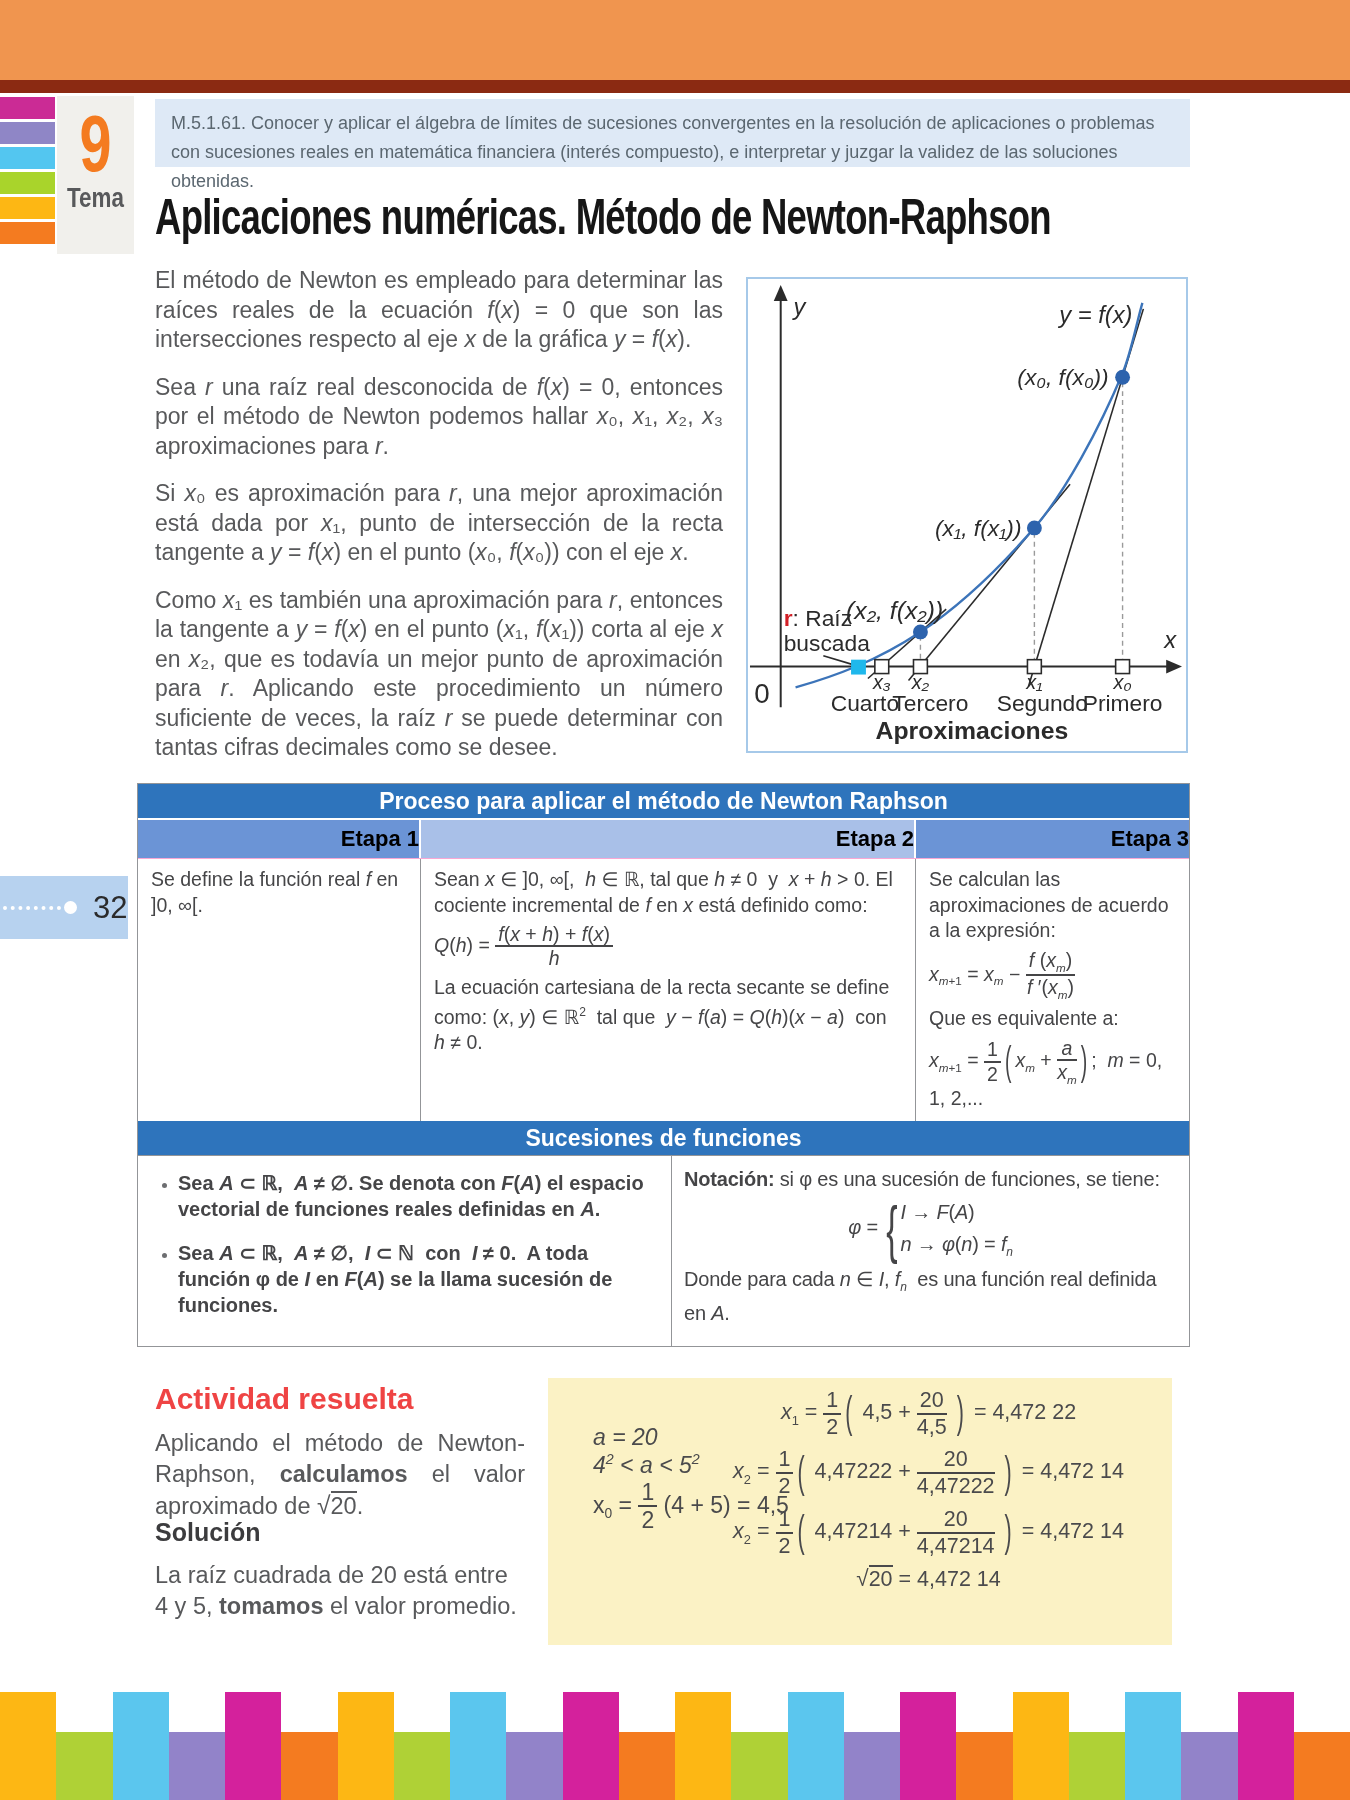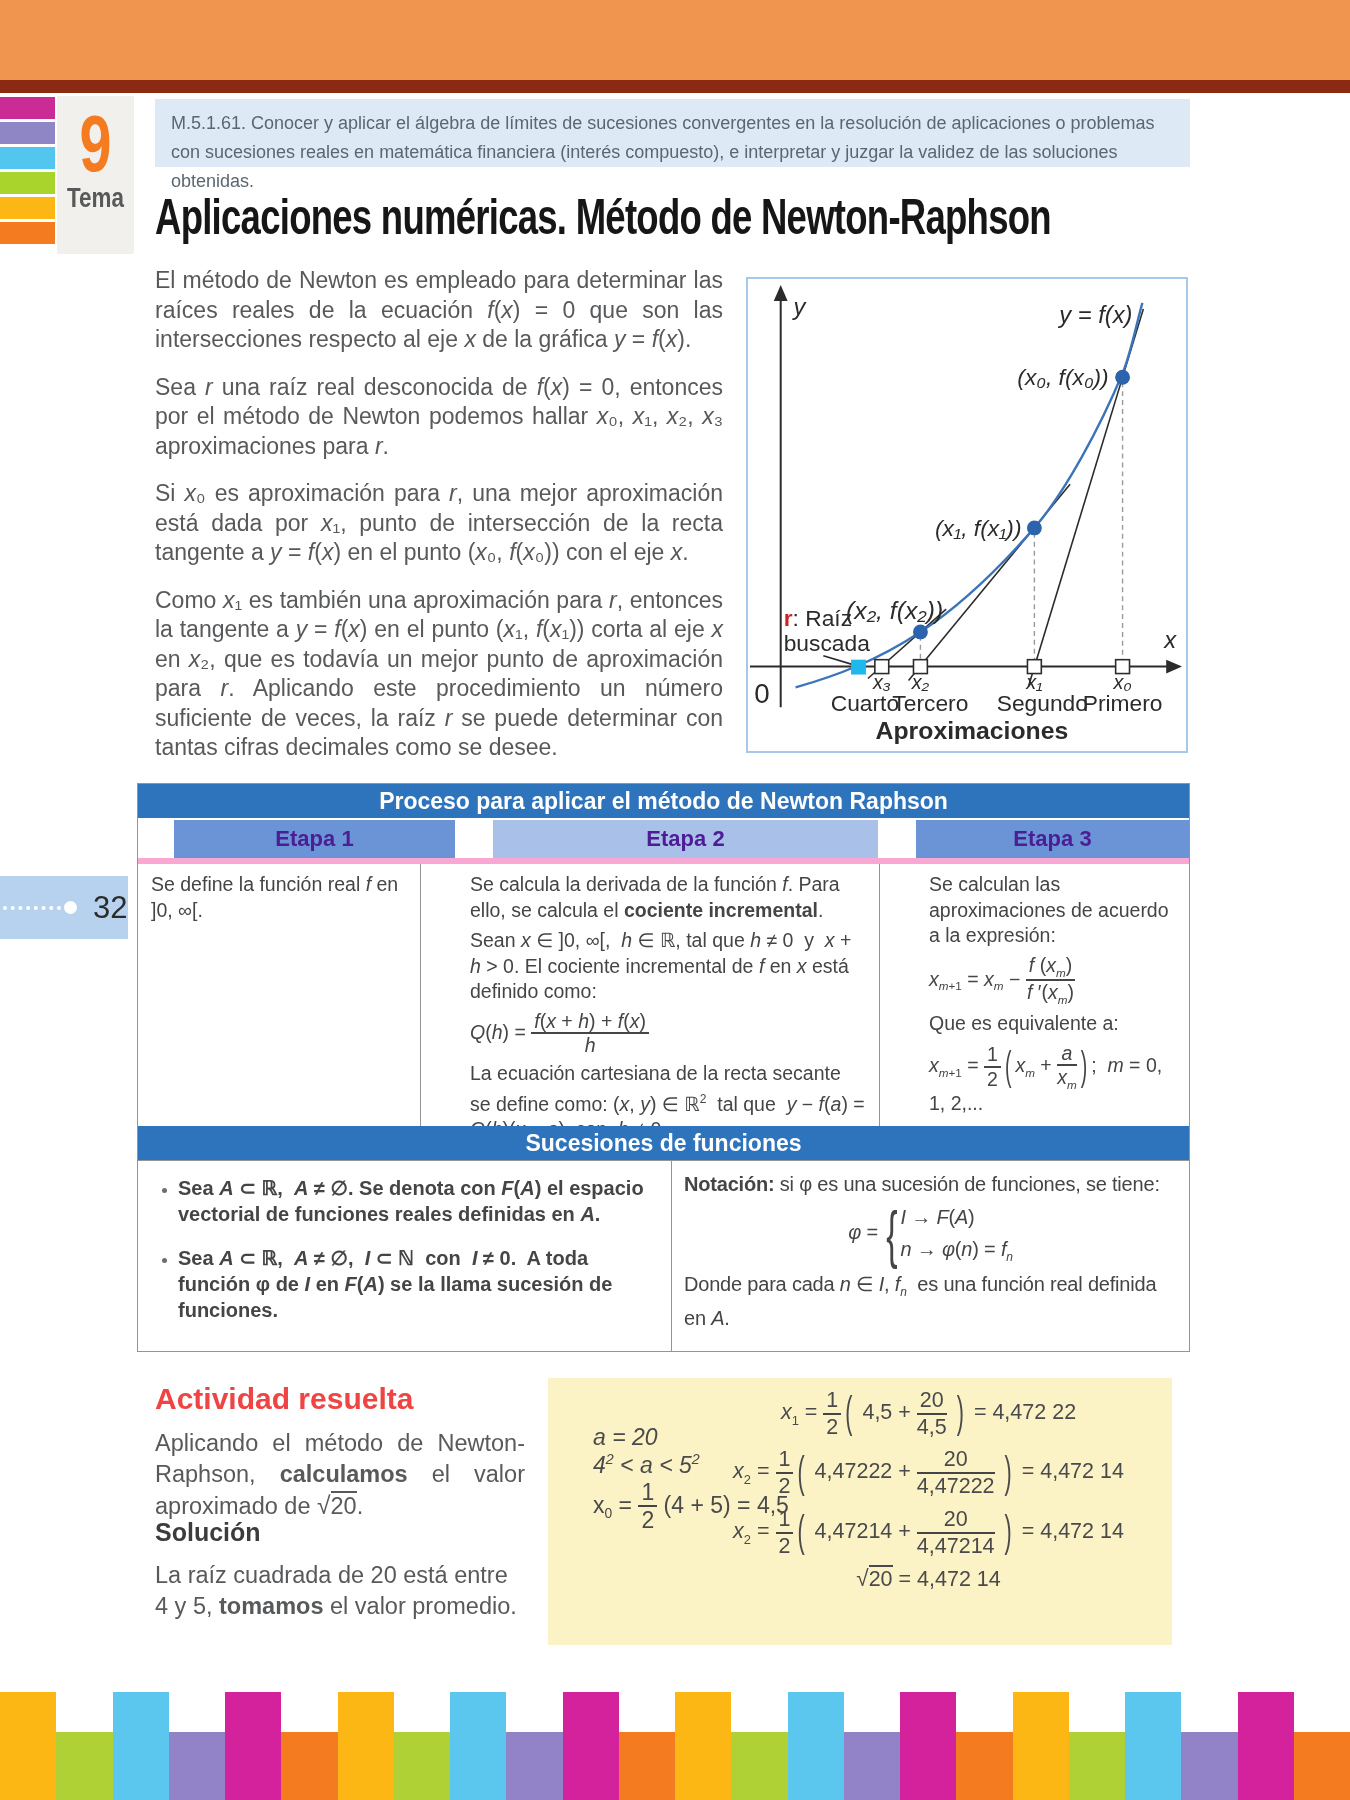--- a/index.html
+++ b/index.html
@@ -35,25 +35,25 @@
   
   .pagenum{position:absolute;left:0;top:876px;width:128px;height:63px;background:#B7D2EF;
            display:flex;align-items:center;}
   .dotline{width:58px;border-top:4px dotted #fff;margin-left:3px;}
   .dotbig{width:13px;height:13px;border-radius:50%;background:#fff;margin-left:3px;}
   .pagenum .num{font-size:31px;color:#2b2b2b;margin-left:16px;}
   
   .ptable{position:absolute;left:137px;top:783px;width:1053px;border:1px solid #939598;box-sizing:border-box;background:#fff;}
   .bar{background:#2E74BC;color:#fff;font-weight:700;font-size:23px;text-align:center;height:34px;line-height:34px;}
   .etapas{display:flex;height:38px;border-top:2px solid #fff;}
-  .etapas>div{color:#4c1d95;font-weight:700;font-size:22px;text-align:center;line-height:38px;box-sizing:border-box;margin-left:36px;}
+  .etapas>div{color:#000000;font-weight:700;font-size:22px;text-align:right;line-height:38px;box-sizing:border-box;}
   .e1{width:283px;background:#6B94D6;border-right:2px solid #fff;}
   .e2{flex:1;background:#A9C0E8;border-right:2px solid #fff;}
   .e3{width:273px;background:#6B94D6;}
-  .stage-row{display:flex;height:262px;border-top:6px solid #f9a8d4;gap:36px;}
+  .stage-row{display:flex;height:262px;border-top:1px solid #f9a8d4;}
   .stage-row>div{box-sizing:border-box;padding:8px 13px;font-size:19.5px;line-height:25.5px;color:#454547;overflow:hidden;}
   .s1{width:283px;border-right:1px solid #939598;font-size:21px;line-height:28px;}
   .s2{flex:1;border-right:1px solid #939598;}
   .s3{width:273px;font-size:20px;line-height:26px;}
   .stage-row p{margin:0 0 5px 0;}
   .fml{margin:7px 0 9px 0;}
   .suc-row{display:flex;height:190px;border-top:1px solid #939598;}
   .suc-left{width:534px;border-right:1px solid #939598;padding:4px 10px;box-sizing:border-box;
             font-size:20px;line-height:26px;color:#454547;}
   .suc-left ul{margin:10px 0 0 0;padding-left:30px;font-weight:bold;}
@@ -199,21 +199,20 @@
   <div class="ptable">
     <div class="bar">Proceso para aplicar el método de Newton Raphson</div>
     <div class="etapas">
       <div class="e1">Etapa 1</div>
       <div class="e2">Etapa 2</div>
       <div class="e3">Etapa 3</div>
     </div>
     <div class="stage-row">
       <div class="s1">Se define la función real <i>f</i> en ]0, ∞[.</div>
       <div class="s2">
-          <p>Se calcula la derivada de la función <i>f</i>. Para ello, se calcula el <b>cociente incremental</b>.</p>
           <p>Sean <i>x</i> ∈ ]0, ∞[,&nbsp; <i>h</i> ∈ ℝ, tal que <i>h</i> ≠ 0&nbsp; y&nbsp; <i>x</i> + <i>h</i> &gt; 0. El cociente incremental de <i>f</i> en <i>x</i> está definido como:</p>
           <p class="fml"><i>Q</i>(<i>h</i>) = <span class="frac"><span class="n"><i>f</i>(<i>x</i> + <i>h</i>) + <i>f</i>(<i>x</i>)</span><span class="d"><i>h</i></span></span></p>
           <p>La ecuación cartesiana de la recta secante se define como: (<i>x</i>, <i>y</i>) ∈ ℝ<sup>2</sup>&nbsp; tal que&nbsp; <i>y</i> − <i>f</i>(<i>a</i>) = <i>Q</i>(<i>h</i>)(<i>x</i> − <i>a</i>)&nbsp; con&nbsp; <i>h</i> ≠ 0.</p>
         </div>
       <div class="s3">
           <p>Se calculan las aproximaciones de acuerdo a la expresión:</p>
           <p class="fml"><i>x</i><sub><i>m</i>+1</sub> = <i>x</i><sub><i>m</i></sub> − <span class="frac"><span class="n"><i>f</i> (<i>x</i><sub><i>m</i></sub>)</span><span class="d"><i>f</i> ′(<i>x</i><sub><i>m</i></sub>)</span></span></p>
           <p>Que es equivalente a:</p>
           <p class="fml"><i>x</i><sub><i>m</i>+1</sub> = <span class="frac"><span class="n">1</span><span class="d">2</span></span><span class="bp">(</span><i>x</i><sub><i>m</i></sub> + <span class="frac"><span class="n"><i>a</i></span><span class="d"><i>x</i><sub><i>m</i></sub></span></span><span class="bp">)</span>;&nbsp; <i>m</i> = 0, 1, 2,...</p>
         </div>

